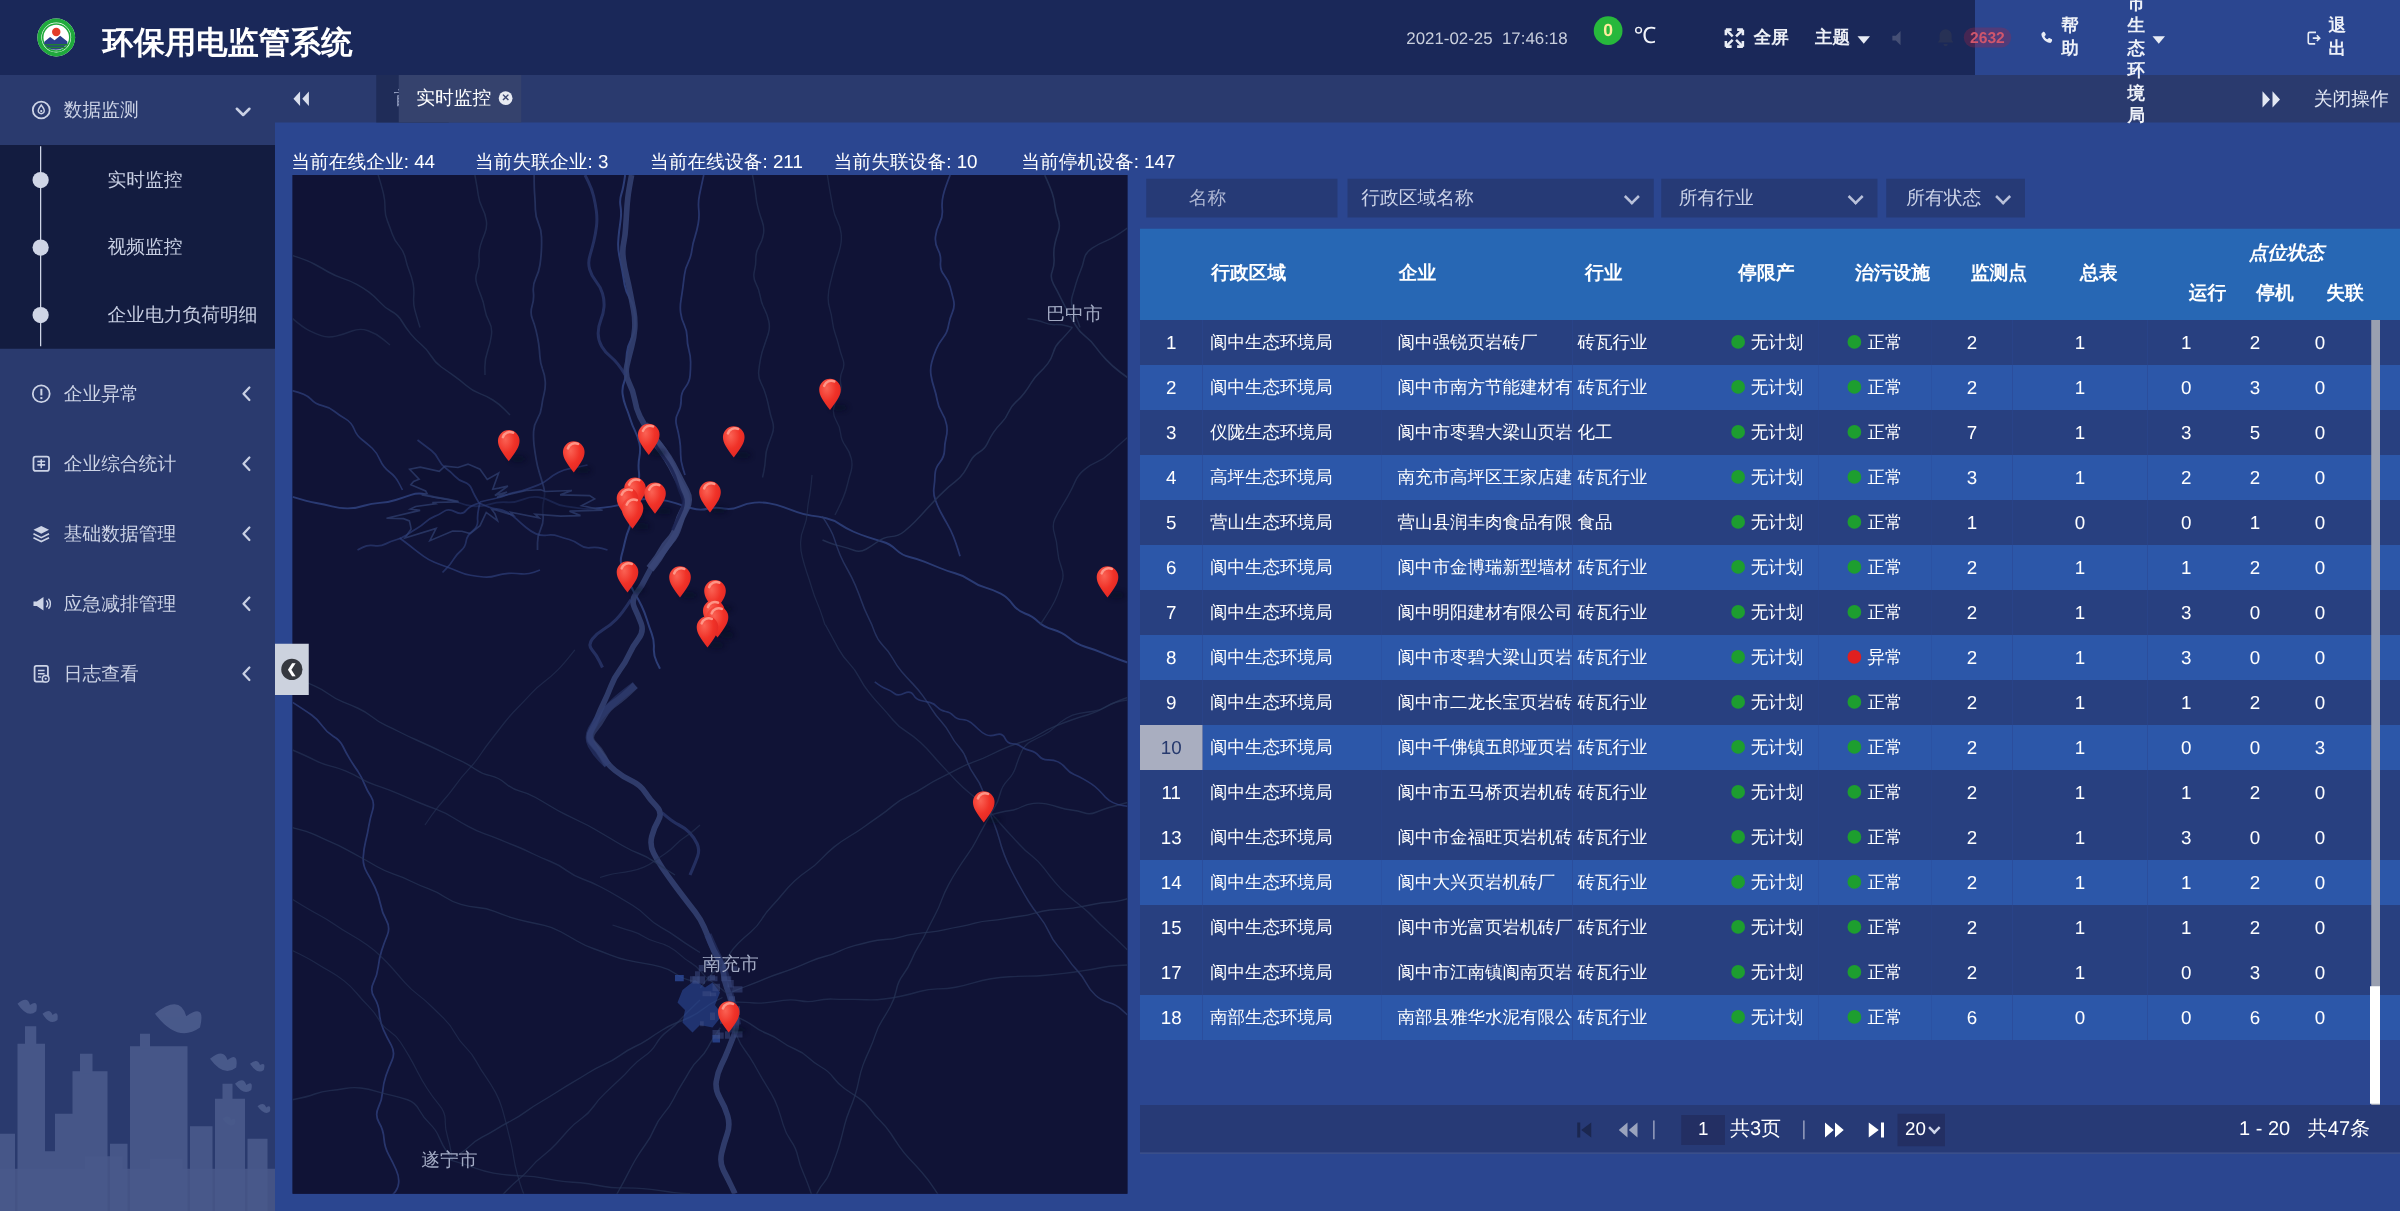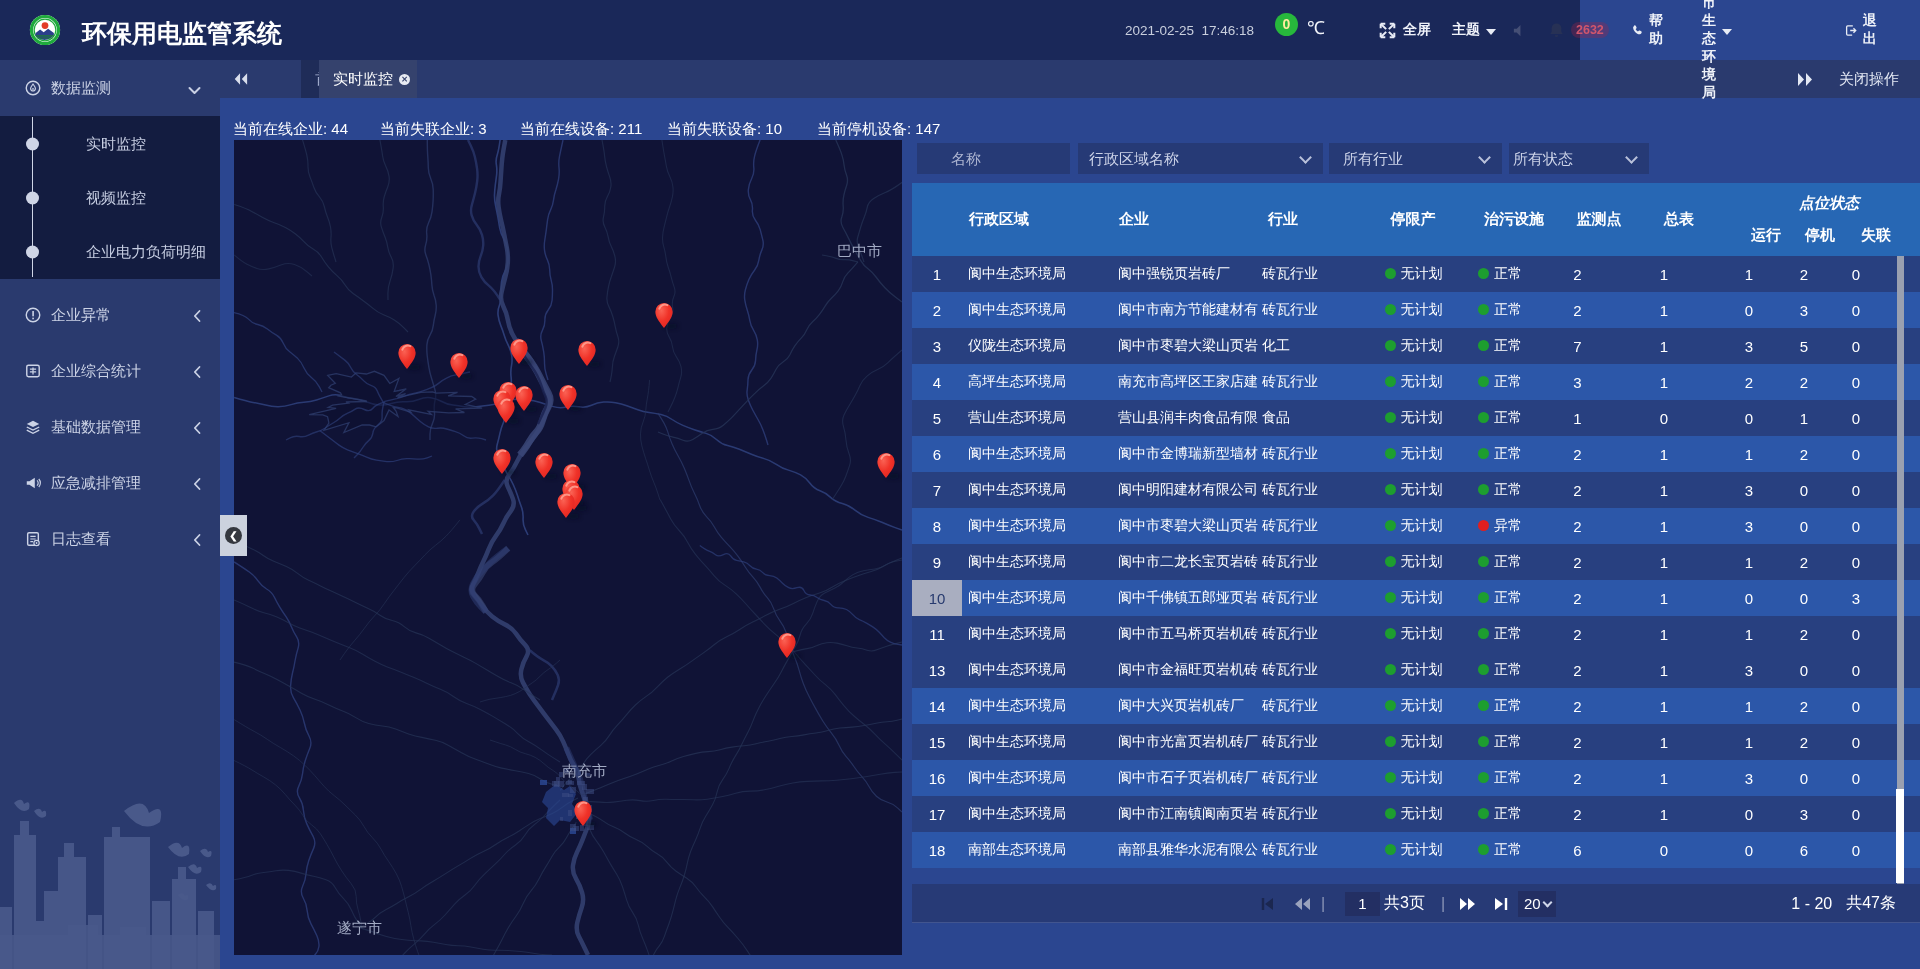--- a/index.html
+++ b/index.html
@@ -38,39 +38,39 @@
 .sub-item .dotb { position:absolute; left:26px; top:50%; transform:translateY(-50%); width:13px; height:13px; background:#cfd5e6; border-radius:50%; }
 .sub-item .st { position:absolute; left:86px; top:50%; transform:translateY(-50%); }
 .skyline { position:absolute; bottom:0; left:0; width:220px; height:230px; opacity:0.27; }
 
 
 .tabbar { position:absolute; left:220px; top:60px; width:1700px; height:38px; background:#2a3a6e; z-index:10; }
 .tb-arrow { position:absolute; left:13px; top:12px; }
 .tab-home { position:absolute; left:40px; top:0; width:58px; height:38px; background:#1f2c58; color:#a9b4d4; font-size:15px; text-align:center; line-height:38px;margin-left:41px; }
 .tab-act { position:absolute; left:99px; top:0; width:98px; height:38px; background:#35426d; color:#fff; font-size:15px; line-height:38px; padding-left:14px; }
 .tab-x { display:inline-block; width:11px; height:11px; background:#e8ebf2; color:#3a466f; border-radius:50%; font-size:8px; line-height:11px; text-align:center; font-weight:bold; margin-left:6px; vertical-align:2px; }
-.tb-right { position:absolute; right:12px; top:0; height:38px; display:flex; align-items:center; color:#e3e8f4; font-size:15px; }
+.tb-right { position:absolute; right:0; top:0; height:38px; display:flex; align-items:center; color:#e3e8f4; font-size:15px; }
 .tb-right .cl { margin-right:9px; margin-left:25px; }
 
 
 .stats { position:absolute; left:220px; top:98px; width:1700px; height:42px; color:#fff; font-size:15px; }
 .stats span { position:absolute; top:22px; }
 
 
 .map { position:absolute; left:234px; top:140px; width:668px; height:815px; background:#101336; z-index:5; }
 .collapse { position:absolute; left:220px; top:515px; width:27px; height:41px; background:#ccd2de; z-index:25; display:flex; align-items:center; justify-content:center; }
 .collapse .cc { width:17px; height:17px; background:#35383f; border-radius:50%; color:#fff; font-size:10px; font-weight:bold; text-align:center; line-height:17px; }
 
 
 .f-input { position:absolute; left:917px; top:143px; width:153px; height:31px; background:#263a76; color:#aeb6d2; font-size:15px; line-height:31px; padding-left:34px; z-index:6;}
 .f-sel { position:absolute; top:143px; height:31px; background:#263a76; color:#ccd3e8; font-size:15px; line-height:31px; z-index:6;}
 .f-sel .chev { position:absolute; right:13px; top:10px; width:9px; height:9px; border-right:2px solid #b9c1da; border-bottom:2px solid #b9c1da; transform:rotate(45deg); }
 .fs1 { left:1078px; width:245px; padding-left:11px; }
 .fs2 { left:1329px; width:173px; padding-left:14px; }
-.fs3 { left:1509px; width:140px; padding-left:4px; }
+.fs3 { left:1509px; width:111px; padding-left:16px; }
 
 
 .thead { position:absolute; left:912px; top:183px; width:1008px; height:73px; background:#2767b4; z-index:6; color:#fff; font-size:15px; font-weight:bold; }
 .thead .hc { position:absolute; transform:translate(-50%,-50%); white-space:nowrap; }
 .tbody { position:absolute; left:912px; top:256px; width:1008px; height:628px; overflow:hidden; z-index:6; }
 table { border-collapse:collapse; table-layout:fixed; width:1008px; }
 tbody td { height:36px; color:#fff; font-size:14px; white-space:nowrap; overflow:hidden; }
 tr.odd td { background:#284080; }
 tr.even td { background:#2c57a9; }
 td.seq { text-align:center; font-size:15px; }
@@ -639,34 +639,20 @@
           <td class="c-ind">砖瓦行业</td>
           <td class="c-mid"><span class="dot grn"></span>无计划</td>
           <td class="c-mid"><span class="dot grn"></span>正常</td>
           <td class="num">2</td>
           <td class="num">1</td>
           <td class="num">1</td>
           <td class="num">2</td>
           <td class="num">0</td>
           <td></td>
         </tr>
-<tr class="even">
-          <td class="seq">16</td>
-          <td class="c-reg">阆中生态环境局</td>
-          <td class="c-comp">阆中市石子页岩机砖厂</td>
-          <td class="c-ind">砖瓦行业</td>
-          <td class="c-mid"><span class="dot grn"></span>无计划</td>
-          <td class="c-mid"><span class="dot grn"></span>正常</td>
-          <td class="num">2</td>
-          <td class="num">1</td>
-          <td class="num">3</td>
-          <td class="num">0</td>
-          <td class="num">0</td>
-          <td></td>
-        </tr>
 <tr class="odd">
           <td class="seq">17</td>
           <td class="c-reg">阆中生态环境局</td>
           <td class="c-comp">阆中市江南镇阆南页岩</td>
           <td class="c-ind">砖瓦行业</td>
           <td class="c-mid"><span class="dot grn"></span>无计划</td>
           <td class="c-mid"><span class="dot grn"></span>正常</td>
           <td class="num">2</td>
           <td class="num">1</td>
           <td class="num">0</td>

